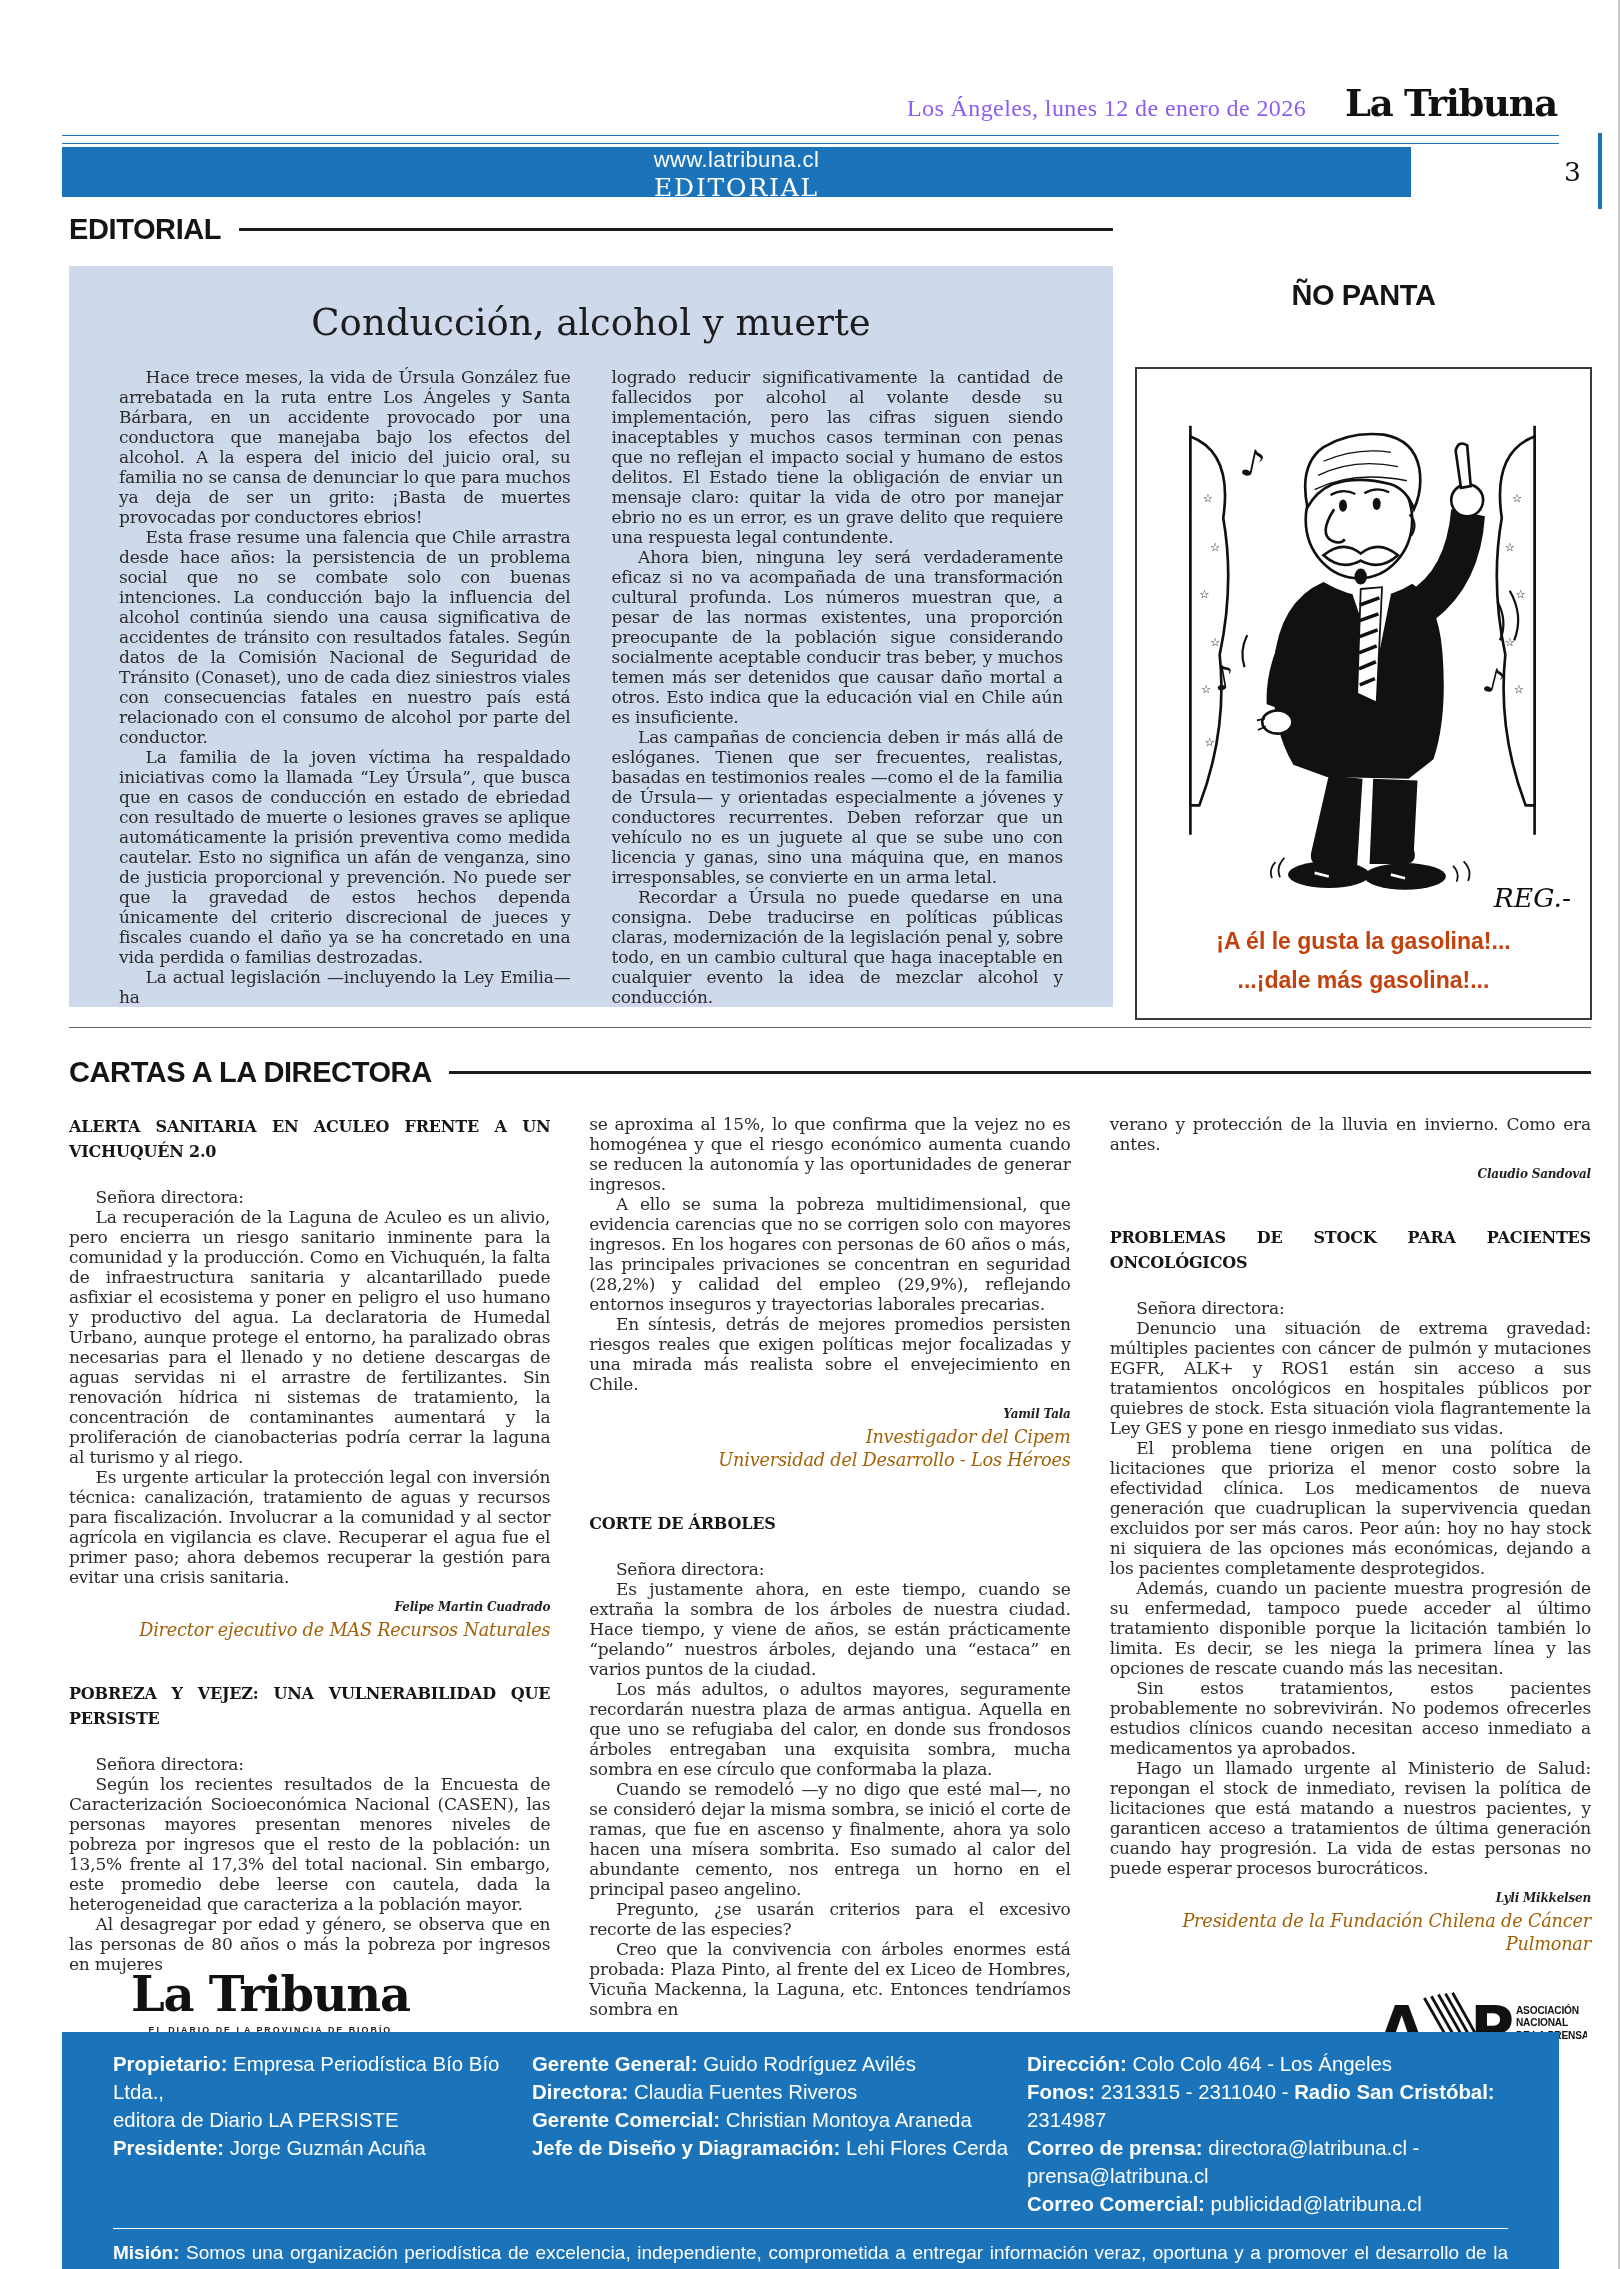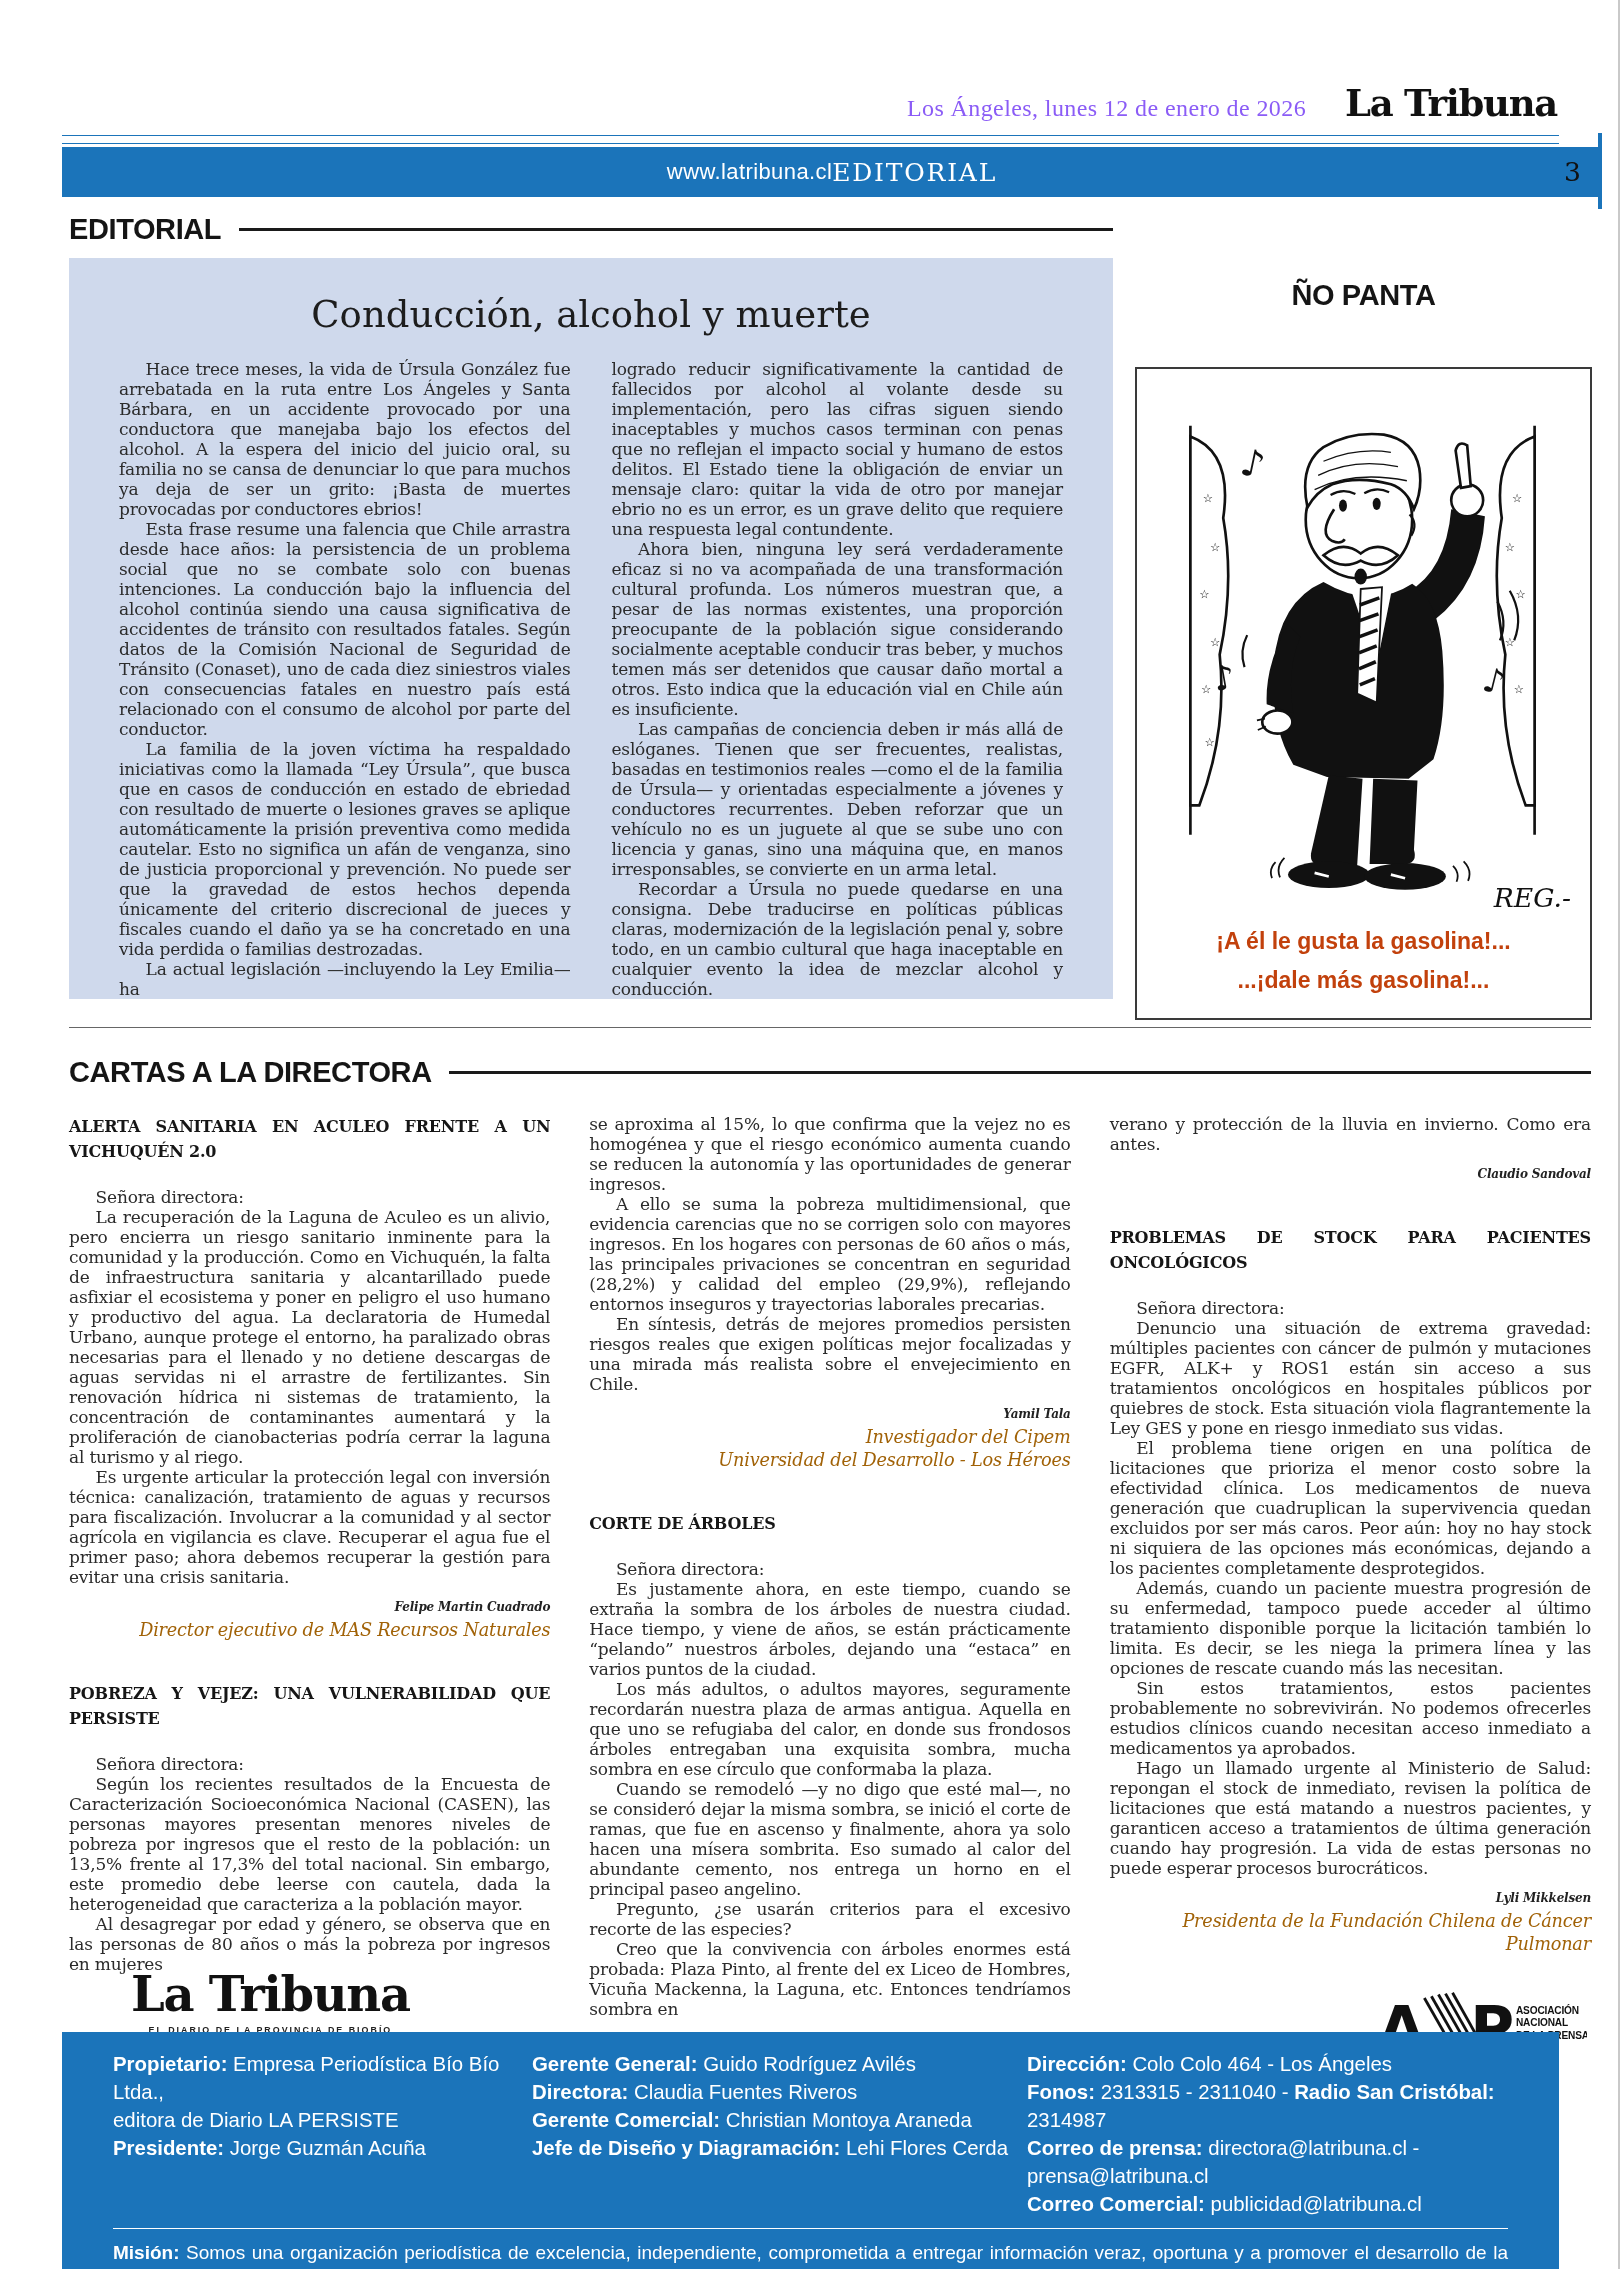--- a/index.html
+++ b/index.html
@@ -8,35 +8,35 @@
   .scan-edge{position:absolute;top:0;right:0;width:2.7px;height:100%;background:#c9c9c9;}
 
   
   #top-header{position:absolute;top:0;left:0;right:0;}
   .masthead-row{position:absolute;top:85px;left:62px;right:64px;display:flex;justify-content:flex-end;align-items:baseline;gap:39px;}
   .date-line{font-size:24px;color:#8b5cf6;letter-spacing:0.4px;font-family:Liberation Serif, serif;}
   .blackletter{font-family:"DejaVu Serif",serif;font-weight:bold;letter-spacing:-1.3px;color:#111;}
   .logo-small{font-size:37px;line-height:1;}
   .double-rule{position:absolute;top:135px;left:62px;width:1497px;height:7px;
                border-top:1.8px solid #1b74ba;border-bottom:1.8px solid #1b74ba;}
-  .top-bar{position:absolute;top:147px;left:62px;width:1540px;height:50px;background:#1b74ba;
-           display:flex;align-items:center;justify-content:center;padding:0 23px;box-sizing:border-box;}
+  .top-bar{position:absolute;top:147px;left:62px;width:1349px;height:50px;background:#1b74ba;
+           display:flex;align-items:center;justify-content:flex-start;padding:0 23px;box-sizing:border-box;flex-direction:column;}
   .top-bar .url{color:#fff;font-size:22px;letter-spacing:0.4px;}
   .top-bar .section-name{color:#fff;font-family:"DejaVu Serif",serif;font-size:25px;letter-spacing:1.8px;}
   .page-number{position:absolute;top:156px;left:1564px;font-family:"DejaVu Serif",serif;font-size:26.6px;color:#111;}
   .page-edge-tick{position:absolute;top:133px;left:1598px;width:3.5px;height:76px;background:#1b74ba;}
 
   
   .sec-heading{display:flex;align-items:center;gap:17.7px;}
   .sec-heading .label{font-weight:bold;font-size:29px;color:#151515;letter-spacing:-0.4px;white-space:nowrap;}
   .sec-heading .rule{flex:1;border-top:3.5px solid #1a1a1a;}
 
   
   #editorial-col{position:absolute;top:213px;left:69px;width:1044px;}
-  #editorial-box{margin-top:12px;background:#cfd9ec;min-height:715px;padding:30px 50px 0;box-sizing:border-box;}
+  #editorial-box{margin-top:20px;background:#cfd9ec;min-height:715px;padding:30px 50px 0;box-sizing:border-box;}
   .editorial-title{font-family:"DejaVu Serif",serif;font-size:37px;color:#1d1d1d;text-align:center;margin:5.3px 0 23px;font-weight:normal;}
   .two-cols{display:flex;gap:41px;}
   .two-cols > div{flex:1;}
   .body-text{font-family:"DejaVu Serif",serif;font-size:17px;line-height:20px;text-align:justify;color:#2b2b2b;letter-spacing:-0.2px;}
   .body-text p{margin:0;text-indent:26.6px;}
   .body-text p.cont{text-indent:0;}
 
   
   #cartoon-col{position:absolute;top:213px;left:1135px;width:457px;}
   #cartoon-col .sec-heading{margin-top:66px;flex-direction:column;}

